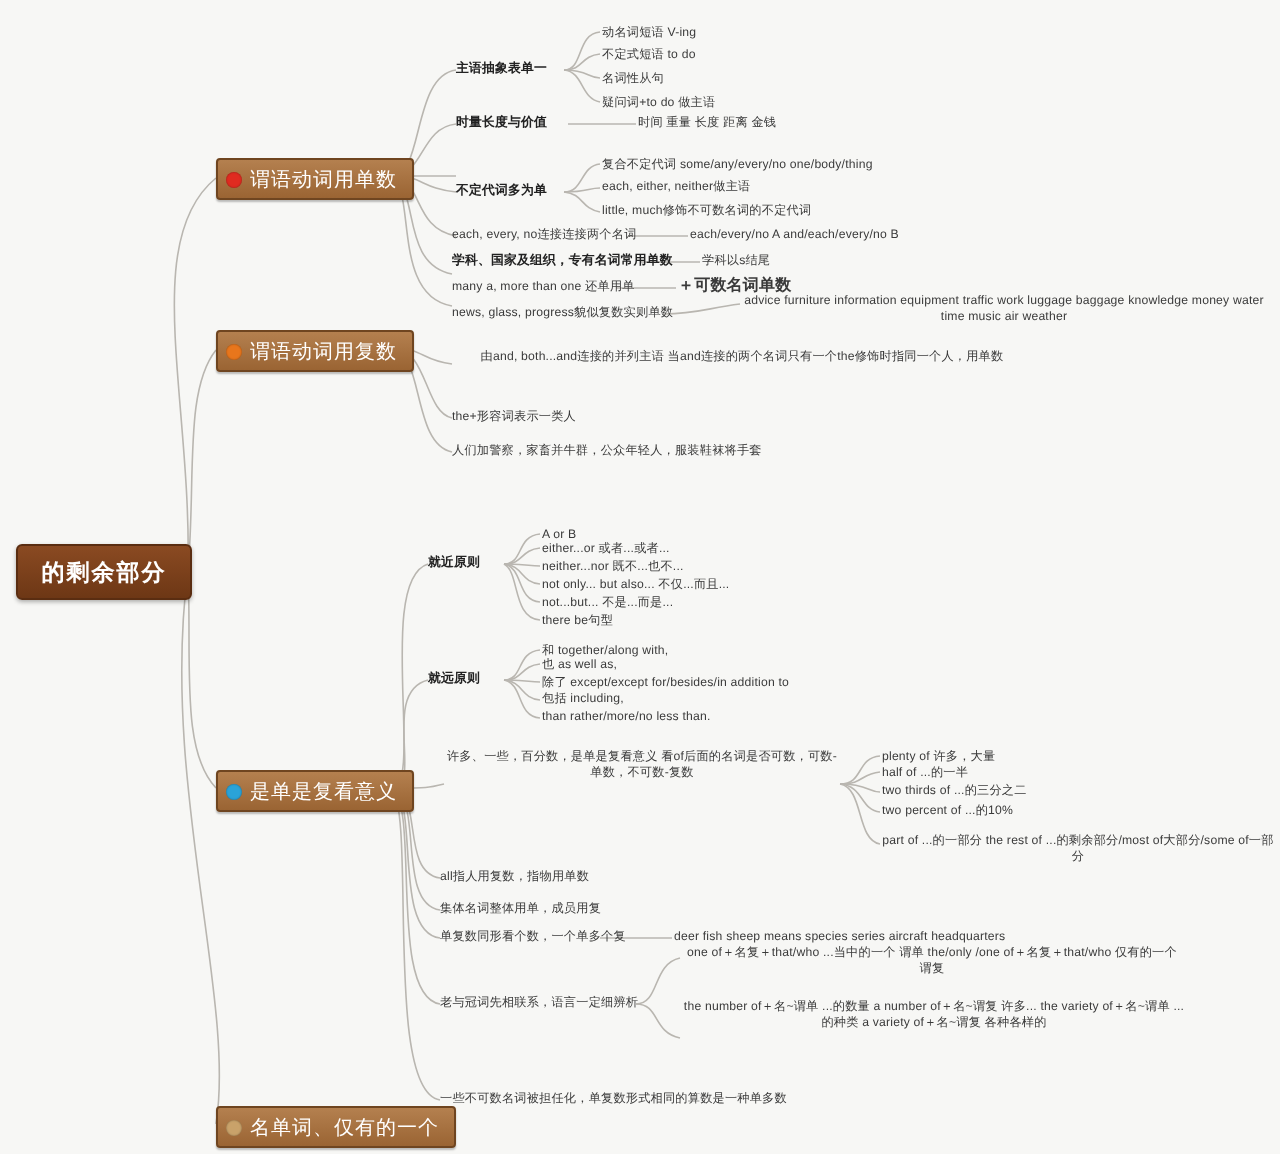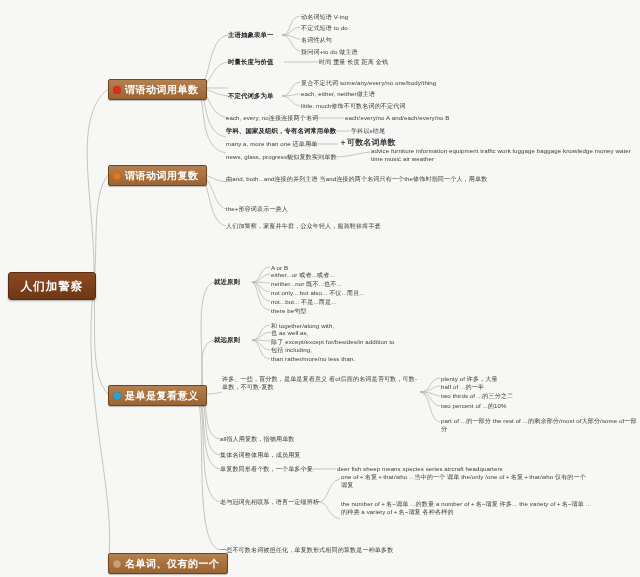--- a/index.html
+++ b/index.html
@@ -35,21 +35,21 @@
   .l1{
     position:absolute;
     height:19px;
     background:linear-gradient(#b4804f,#9a6433);
     border:1px solid #6f4520;
     border-radius:2px;
     display:flex;align-items:center;
     padding:0 7px 0 4px;
     color:#fff;
     font-size:10px;
-    font-weight:bold;
+    font-weight:normal;
     letter-spacing:.5px;
     white-space:nowrap;
     box-shadow:0 1px 1px rgba(0,0,0,.25);
   }
   .l1 .dot{
     width:8px;height:8px;border-radius:50%;
     margin-right:4px;flex:0 0 auto;
     box-shadow:inset 0 0 1px rgba(0,0,0,.4);
   }
   .l1.n1{left:108px;top:79px;}
@@ -58,20 +58,21 @@
   .l1.n4{left:108px;top:553px;}
 
   
   .t{
     position:absolute;
     font-size:6.1px;
     line-height:1.38;
     color:#3a3a3a;
     white-space:nowrap;
     letter-spacing:.1px;
+    text-align:center;
   }
   .t.wrap{white-space:normal;}
   .t.b{font-weight:bold;font-size:6.4px;color:#222;}
   .plus{font-weight:bold;font-size:8px;}
 </style>
 </head>
 <body>
 
 <div id="canvas">
 
@@ -144,21 +145,21 @@
     <path d="M420 392 C 432 393, 430 405, 440 406"></path>
     <path d="M420 392 C 432 394, 428 420, 440 422"></path>
 
     <path d="M300 469 C 316 469, 320 469, 336 469"></path>
 
     <path d="M318 502 C 330 502, 326 482, 340 479"></path>
     <path d="M318 502 C 330 502, 326 516, 340 519"></path>
   </svg>
 
   <div class="root-node">
-    <span>人们加警察</span>
+    <span>的剩余部分</span>
   </div>
 
   <div class="l1 n1">
     <span class="dot" style="background:#e02b20"></span>
     <span>谓语动词用单数</span>
   </div>
   <div class="l1 n2">
     <span class="dot" style="background:#e8761c"></span>
     <span>谓语动词用复数</span>
   </div>

